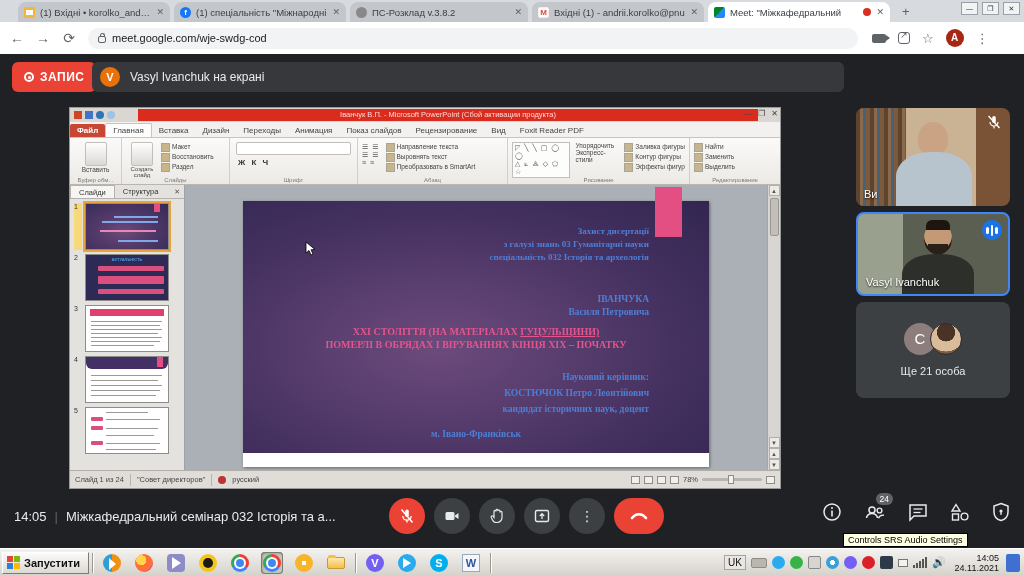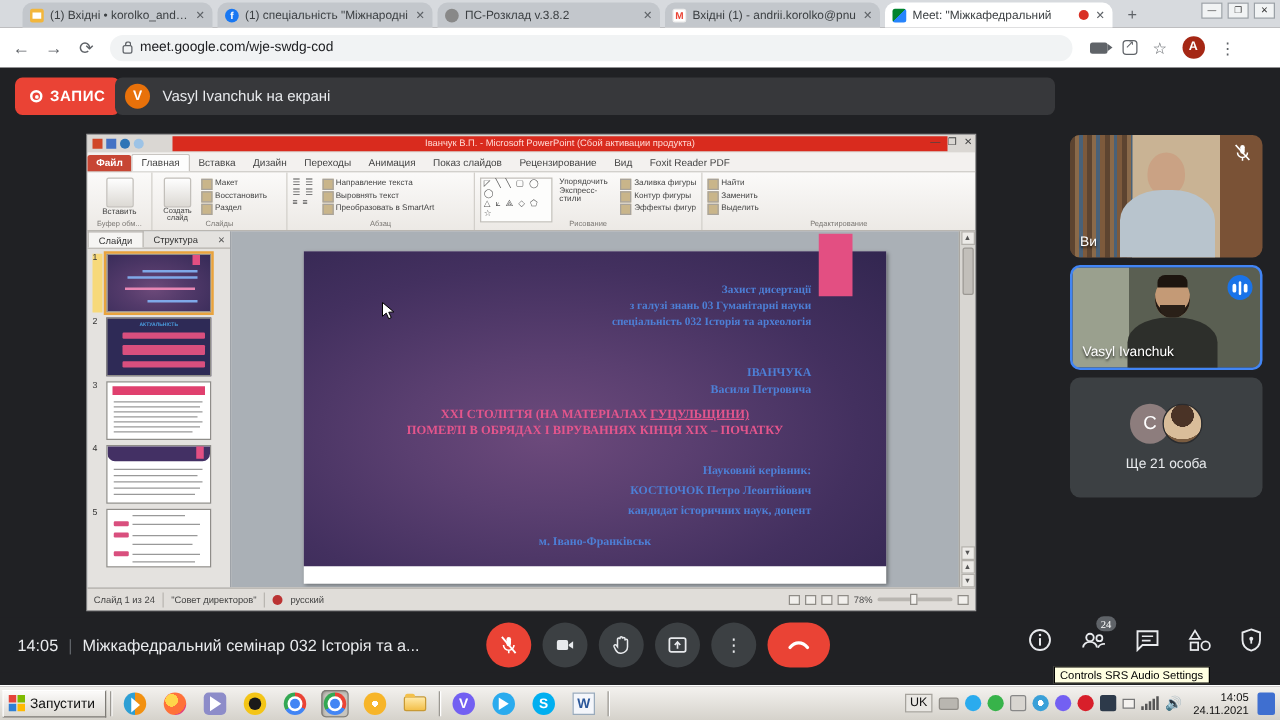--- a/index.html
+++ b/index.html
@@ -125,28 +125,28 @@
   .bottombar { left:0; top:494px; width:1024px; height:44px; background:#202124; display:flex; align-items:center; }
   .bb-time { color:#e8eaed; font-size:13px; margin-left:14px; }
   .bb-div { color:#5f6368; margin:0 8px; font-size:13px; }
   .bb-title { color:#e8eaed; font-size:13px; white-space:nowrap; }
   .ctlbtn { width:36px; height:36px; border-radius:50%; background:#3c4043; display:flex; align-items:center; justify-content:center; flex:0 0 auto; }
   .ctlbtn.red { background:#ea4335; }
   .endcall { width:50px; height:36px; border-radius:18px; background:#ea4335; display:flex; align-items:center; justify-content:center; }
   .ctl-row { position:absolute; left:389px; top:498px; display:flex; gap:9px; align-items:center; }
   .right-ics { position:absolute; right:14px; top:502px; display:flex; gap:22px; align-items:center; }
   .ric { position:relative; }
-  .badge24 { position:absolute; top:-9px; right:-7px; background:#5f6368; color:#fff; font-size:8.5px; border-radius:8px; padding:1px 4px;font-family:Liberation Serif, serif; }
+  .badge24 { position:absolute; top:-9px; right:-7px; background:#5f6368; color:#fff; font-size:8.5px; border-radius:8px; padding:1px 4px; }
 
   
   .tooltip { left:843px; top:533px; background:#ffffe1; border:1px solid #000; font-size:9px; color:#000; padding:1px 4px; white-space:nowrap; z-index:20; }
 
   
   .taskbar { left:0; top:548px; width:1024px; height:28px; background:linear-gradient(#f4f2ef,#d5d2cb); border-top:1px solid #fff; display:flex; align-items:center; z-index:10; }
-  .startbtn { margin-left:2px; height:22px; display:flex; align-items:center; gap:4px; padding:0 8px 0 4px; background:linear-gradient(#fcfbfa,#dcd9d3); border:1px solid; border-color:#fff #7e7b76 #7e7b76 #fff; font-size:11px; font-weight:normal; color:#111; }
+  .startbtn { margin-left:2px; height:22px; display:flex; align-items:center; gap:4px; padding:0 8px 0 4px; background:linear-gradient(#fcfbfa,#dcd9d3); border:1px solid; border-color:#fff #7e7b76 #7e7b76 #fff; font-size:11px; font-weight:bold; color:#111; }
   .winlogo { width:13px; height:13px; display:grid; grid-template-columns:6px 6px; grid-template-rows:6px 6px; gap:1px; }
   .winlogo i:nth-child(1){background:#e5443b;} .winlogo i:nth-child(2){background:#7fba00;}
   .winlogo i:nth-child(3){background:#2f7fd4;} .winlogo i:nth-child(4){background:#ffb900;}
   .tb-sep { width:1px; height:20px; background:#9b9892; margin:0 3px; box-shadow:1px 0 0 #fff; }
   .tbi { width:22px; height:22px; margin:0 5px; border-radius:4px; position:relative; flex:0 0 auto; }
   .tbi.pressed { box-shadow:inset 0 0 0 1px #7e7b76, inset 1px 1px 3px rgba(0,0,0,.35); background:#c8c5be; }
   .ic-circle { position:absolute; inset:2px; border-radius:50%; }
   .tri { position:absolute; left:7px; top:5px; border-left:9px solid #fff; border-top:6px solid transparent; border-bottom:6px solid transparent; }
   .chrome-ic { position:absolute; inset:2px; border-radius:50%; background:conic-gradient(#ea4335 0 33%, #4285f4 33% 66%, #34a853 66% 100%); }
   .chrome-ic::after { content:""; position:absolute; left:5px; top:5px; width:8px; height:8px; border-radius:50%; background:#4285f4; box-shadow:0 0 0 2px #fff; }
@@ -281,20 +281,25 @@
           <div class="rsmall-lbl">
               <span>Восстановить</span>
             </div>
           <div class="rsmall-lbl">
               <span>Раздел</span>
             </div>
         </div>
       </div>
       <div class="rgroup-label">Слайды</div>
     </div>
+    <div class="rgroup" style="width:128px;">
+      <div style="height:13px;border:1px solid #c2bfba;background:#fff;margin:2px 2px 3px;border-radius:2px;"></div>
+      <div class="glyphs" style="padding-left:4px;">Ж К Ч</div>
+      <div class="rgroup-label">Шрифт</div>
+    </div>
     <div class="rgroup" style="width:150px;">
       <div style="display:flex;gap:6px;">
         <div class="shapebox" style="padding-top:3px;">☰ ☰<br>☰ ☰<br>≡ ≡</div>
         <div style="padding-top:2px;">
           <div class="rsmall-lbl">
               <span>Направление текста</span>
             </div>
           <div class="rsmall-lbl">
               <span>Выровнять текст</span>
             </div>

